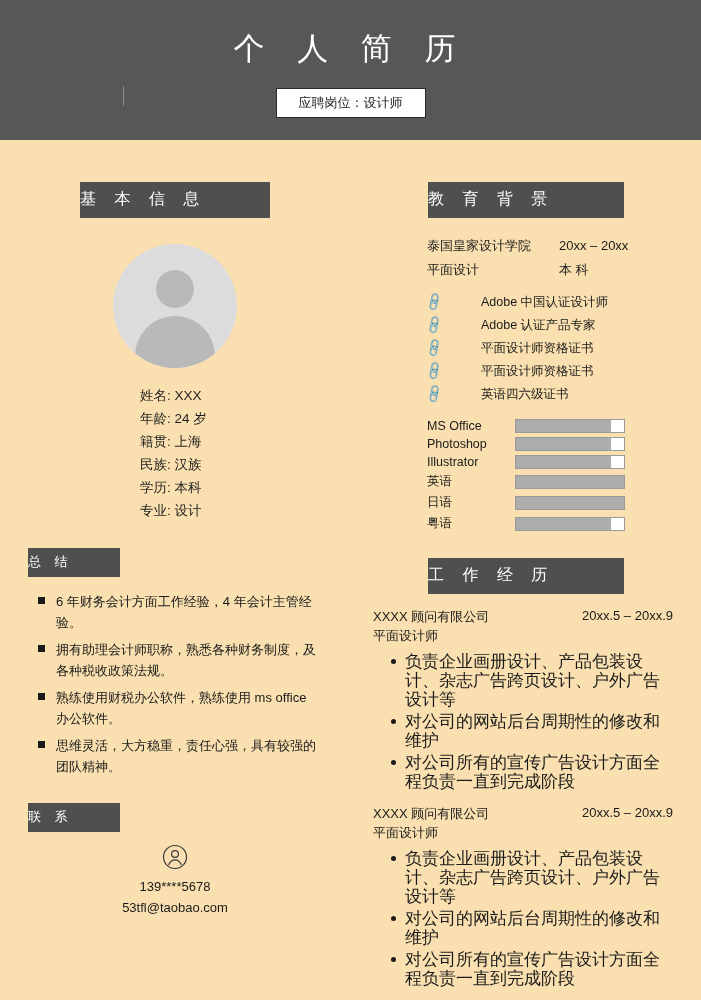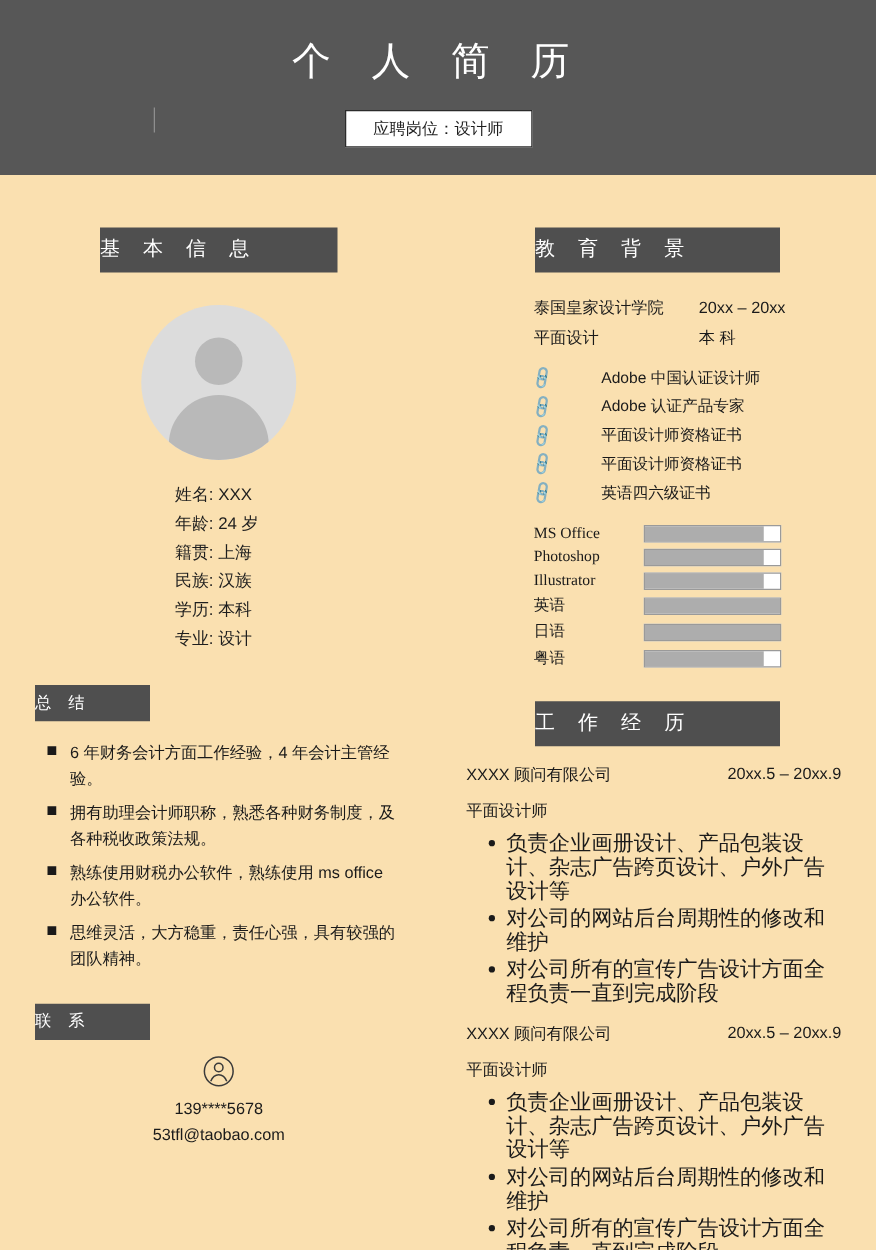--- a/index.html
+++ b/index.html
@@ -211,21 +211,20 @@
     margin-right: 36px;
     text-align: center;
     color: #4a4a4a;
     font-size: 13px;
     transform: rotate(-35deg);
     display: inline-block;
   }
   
   .skills {
     margin: 14px 0 0 76px;
-    font-family: Liberation Serif, serif;
   }
   .skill-row {
     display: flex;
     align-items: center;
     margin-bottom: 4px;
   }
   .skill-label {
     width: 88px;
     font-size: 12.5px;
     color: #1a1a1a;
@@ -251,21 +250,21 @@
   }
   .job-head {
     display: flex;
     justify-content: space-between;
     font-size: 13px;
     color: #1a1a1a;
   }
   .job-title {
     font-size: 13px;
     color: #1a1a1a;
-    margin-top: 11px;
+    margin-top: 1px;
   }
   .job-points {
     margin: 7px 0 0 0;
     padding: 0 0 0 18px;
     list-style: none;
     font-size: 17px;
     color: #1a1a1a;
     line-height: 19px;
   }
   .job-points li {

